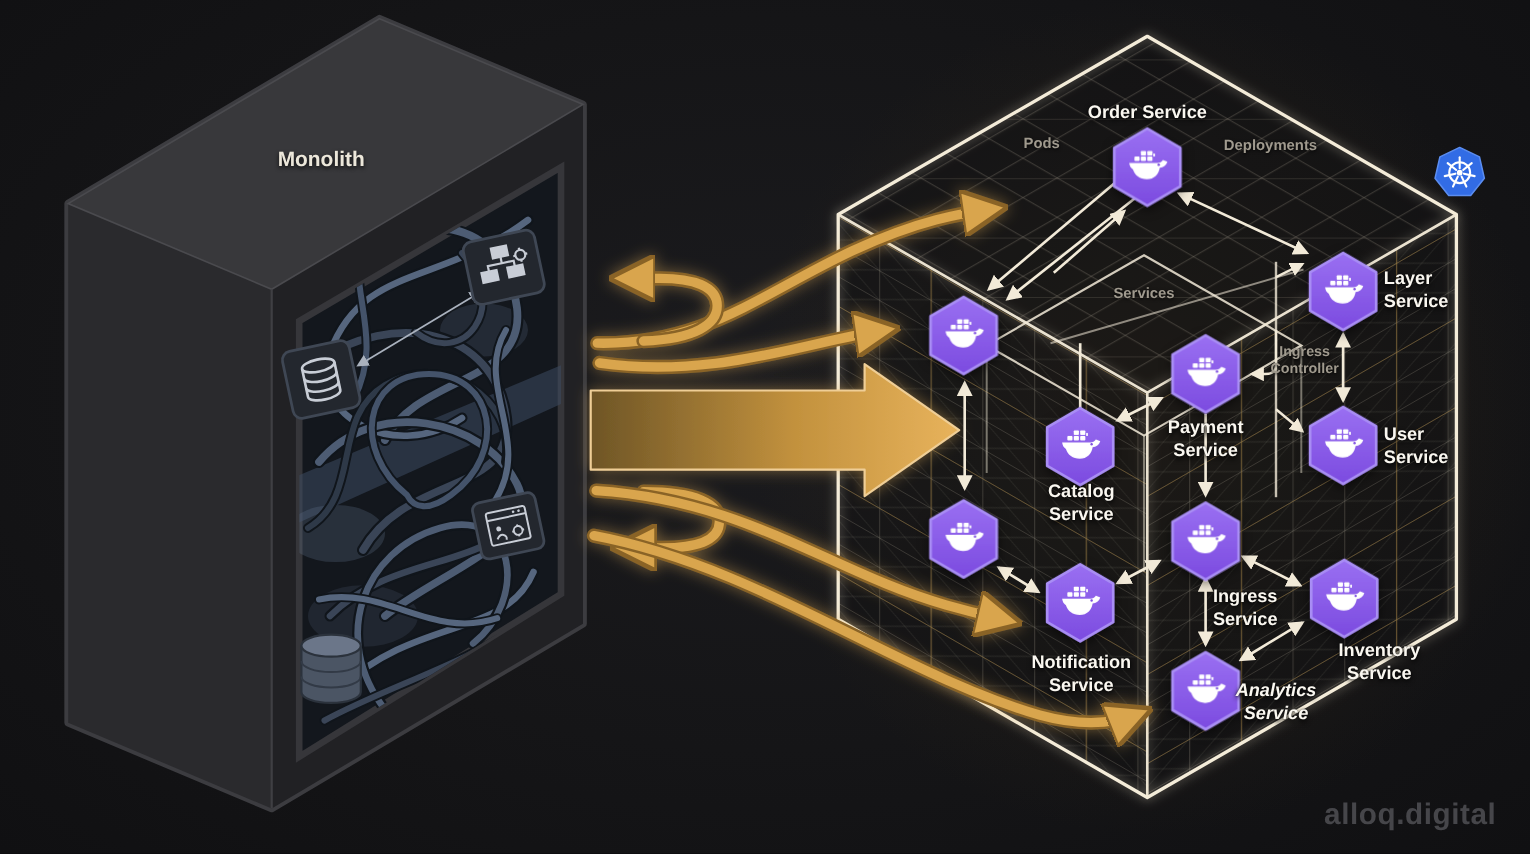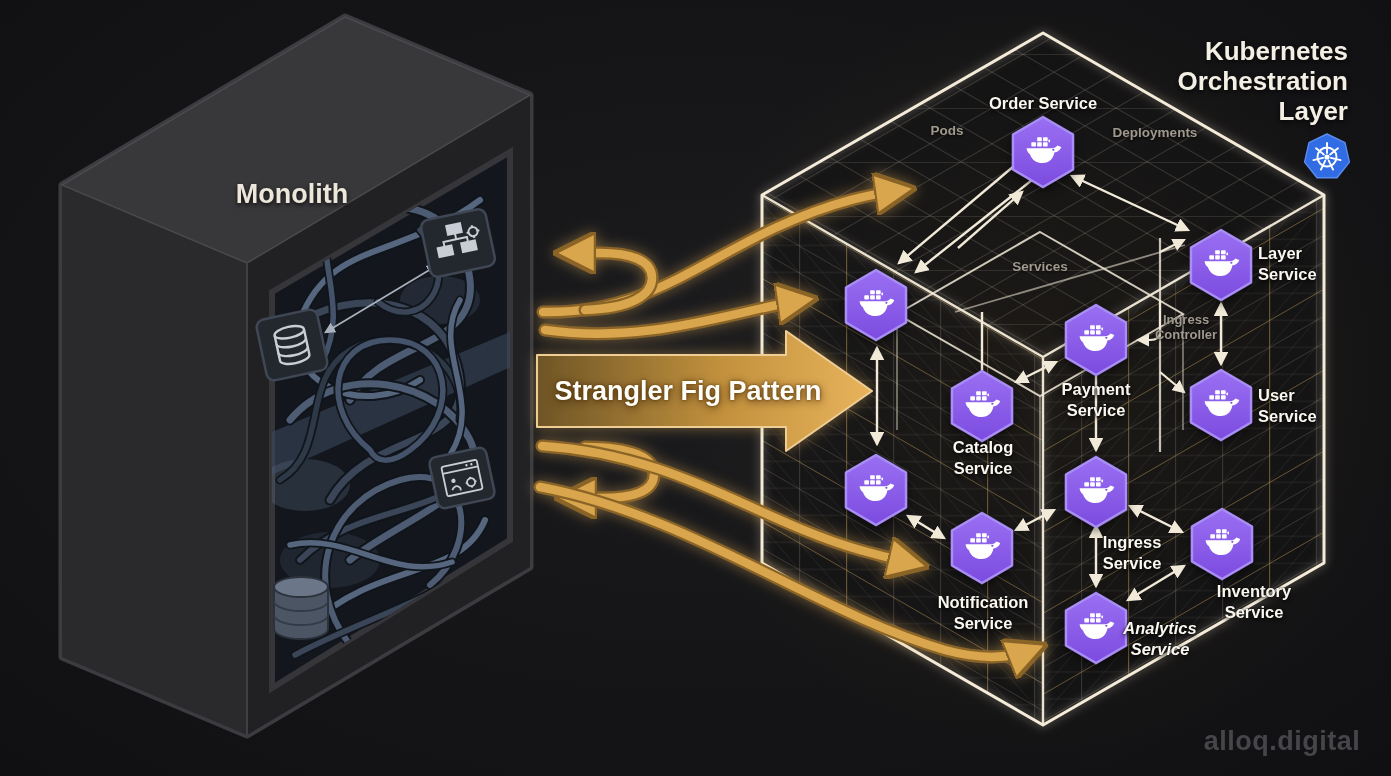--- a/index.html
+++ b/index.html
@@ -1,22 +1,22 @@
 <!DOCTYPE html>
 <html><head>
 <meta charset="utf-8">
 <style>
   html,body{margin:0;padding:0;background:#0d0d0f;}
   .stage{position:relative;width:1391px;height:776px;overflow:hidden;
          background:radial-gradient(ellipse at 50% 45%, #1b1b1e 0%, #151517 55%, #101012 100%);
          font-family:"Liberation Sans", sans-serif;}
   .stage svg.art{position:absolute;left:0;top:0;}
   .lbl{position:absolute;white-space:pre-line;}
-  .title-mono{transform:translate(-50%,-50%);font-size:27px;font-weight:bold;color:#ece7da;
-              text-shadow:0 2px 4px rgba(0,0,0,.8);margin-top:48px;}
+  .title-mono{transform:translate(-50%,-50%);font-size:19px;font-weight:bold;color:#ece7da;
+              text-shadow:0 2px 4px rgba(0,0,0,.8);}
   .title-pattern{transform:translate(-50%,-50%);font-size:27px;font-weight:bold;color:#fffdf8;
               text-shadow:0 2px 8px rgba(70,40,0,.9),0 0 3px rgba(80,50,0,.8);}
   .title-k8s{right:43px;top:36px;text-align:right;font-size:26px;font-weight:bold;color:#f4efe4;
               line-height:30px;text-shadow:0 2px 5px rgba(0,0,0,.8);}
   .zone{transform:translate(-50%,-50%);font-size:13.5px;color:#a09a8e;text-align:center;
         line-height:15px;text-shadow:0 1px 3px rgba(0,0,0,.9);font-weight:bold;}
   .svc{transform:translate(-50%,-50%);text-align:center;font-size:16.5px;font-weight:bold;
        color:#faf7f0;line-height:21px;text-shadow:0 2px 5px rgba(0,0,0,.95),0 0 2px rgba(0,0,0,.7);}
   .svc.left{transform:translateY(-50%);text-align:left;}
   .watermark{transform:translate(-50%,-50%);font-size:27px;font-weight:bold;color:#46464a;
@@ -319,24 +319,20 @@
       <line x1="1.74" y1="3.6" x2="6.08" y2="12.61"></line>
       <line x1="-1.74" y1="3.6" x2="-6.08" y2="12.61"></line>
       <line x1="-3.9" y1="0.89" x2="-13.65" y2="3.12"></line>
       <line x1="-3.13" y1="-2.49" x2="-10.95" y2="-8.73"></line>
       <circle cx="0" cy="0" r="2.6" fill="#ffffff" stroke="none"></circle>
     </g>
   </g>
 </svg>
 
 <div class="lbl title-mono" style="left:292px;top:146px;">Monolith</div>
-<div class="lbl title-pattern" style="left:688px;top:391px;">Strangler Fig Pattern</div>
-<div class="lbl title-k8s">Kubernetes
-Orchestration
-Layer</div>
 
 <div class="lbl zone" style="left:947px;top:130px;">Pods</div>
 <div class="lbl zone" style="left:1155px;top:132px;">Deployments</div>
 <div class="lbl zone" style="left:1040px;top:266px;">Services</div>
 <div class="lbl zone" style="left:1186px;top:327px;font-size:13px;">Ingress
 Controller</div>
 
 <div class="lbl svc" style="left:1043px;top:103px;">Order Service</div>
 <div class="lbl svc left" style="left:1258px;top:264px;">Layer
 Service</div>

